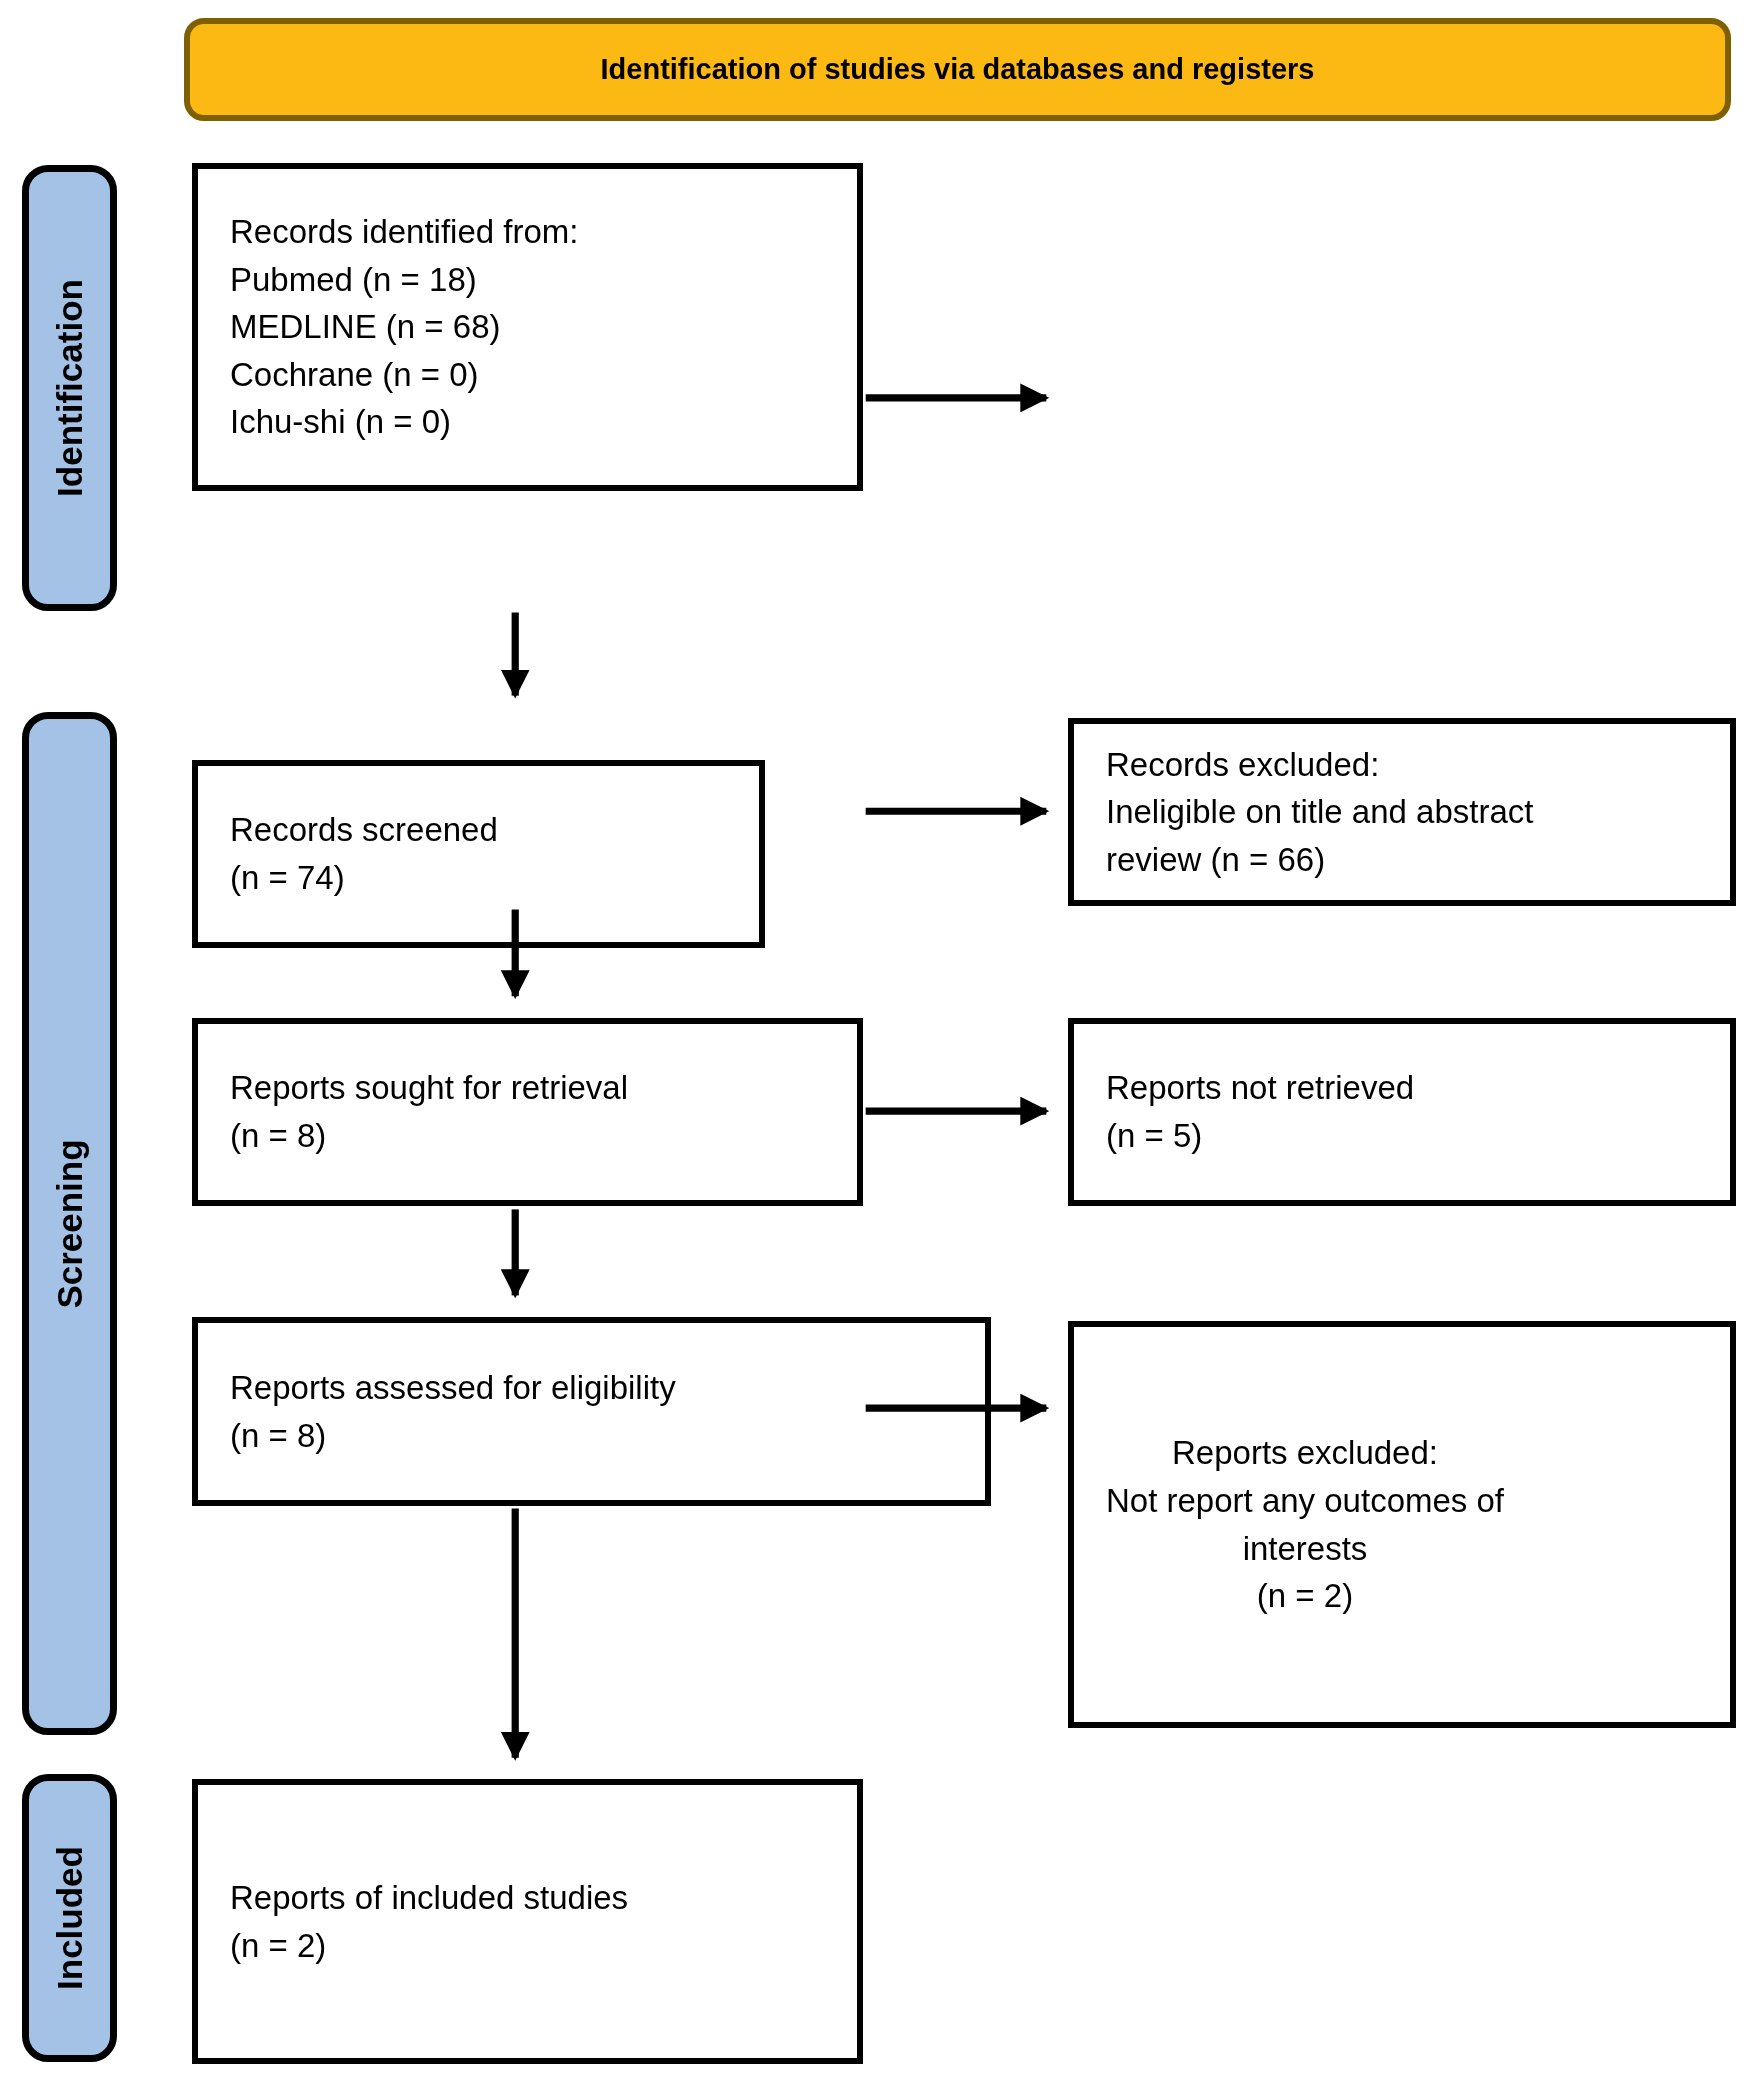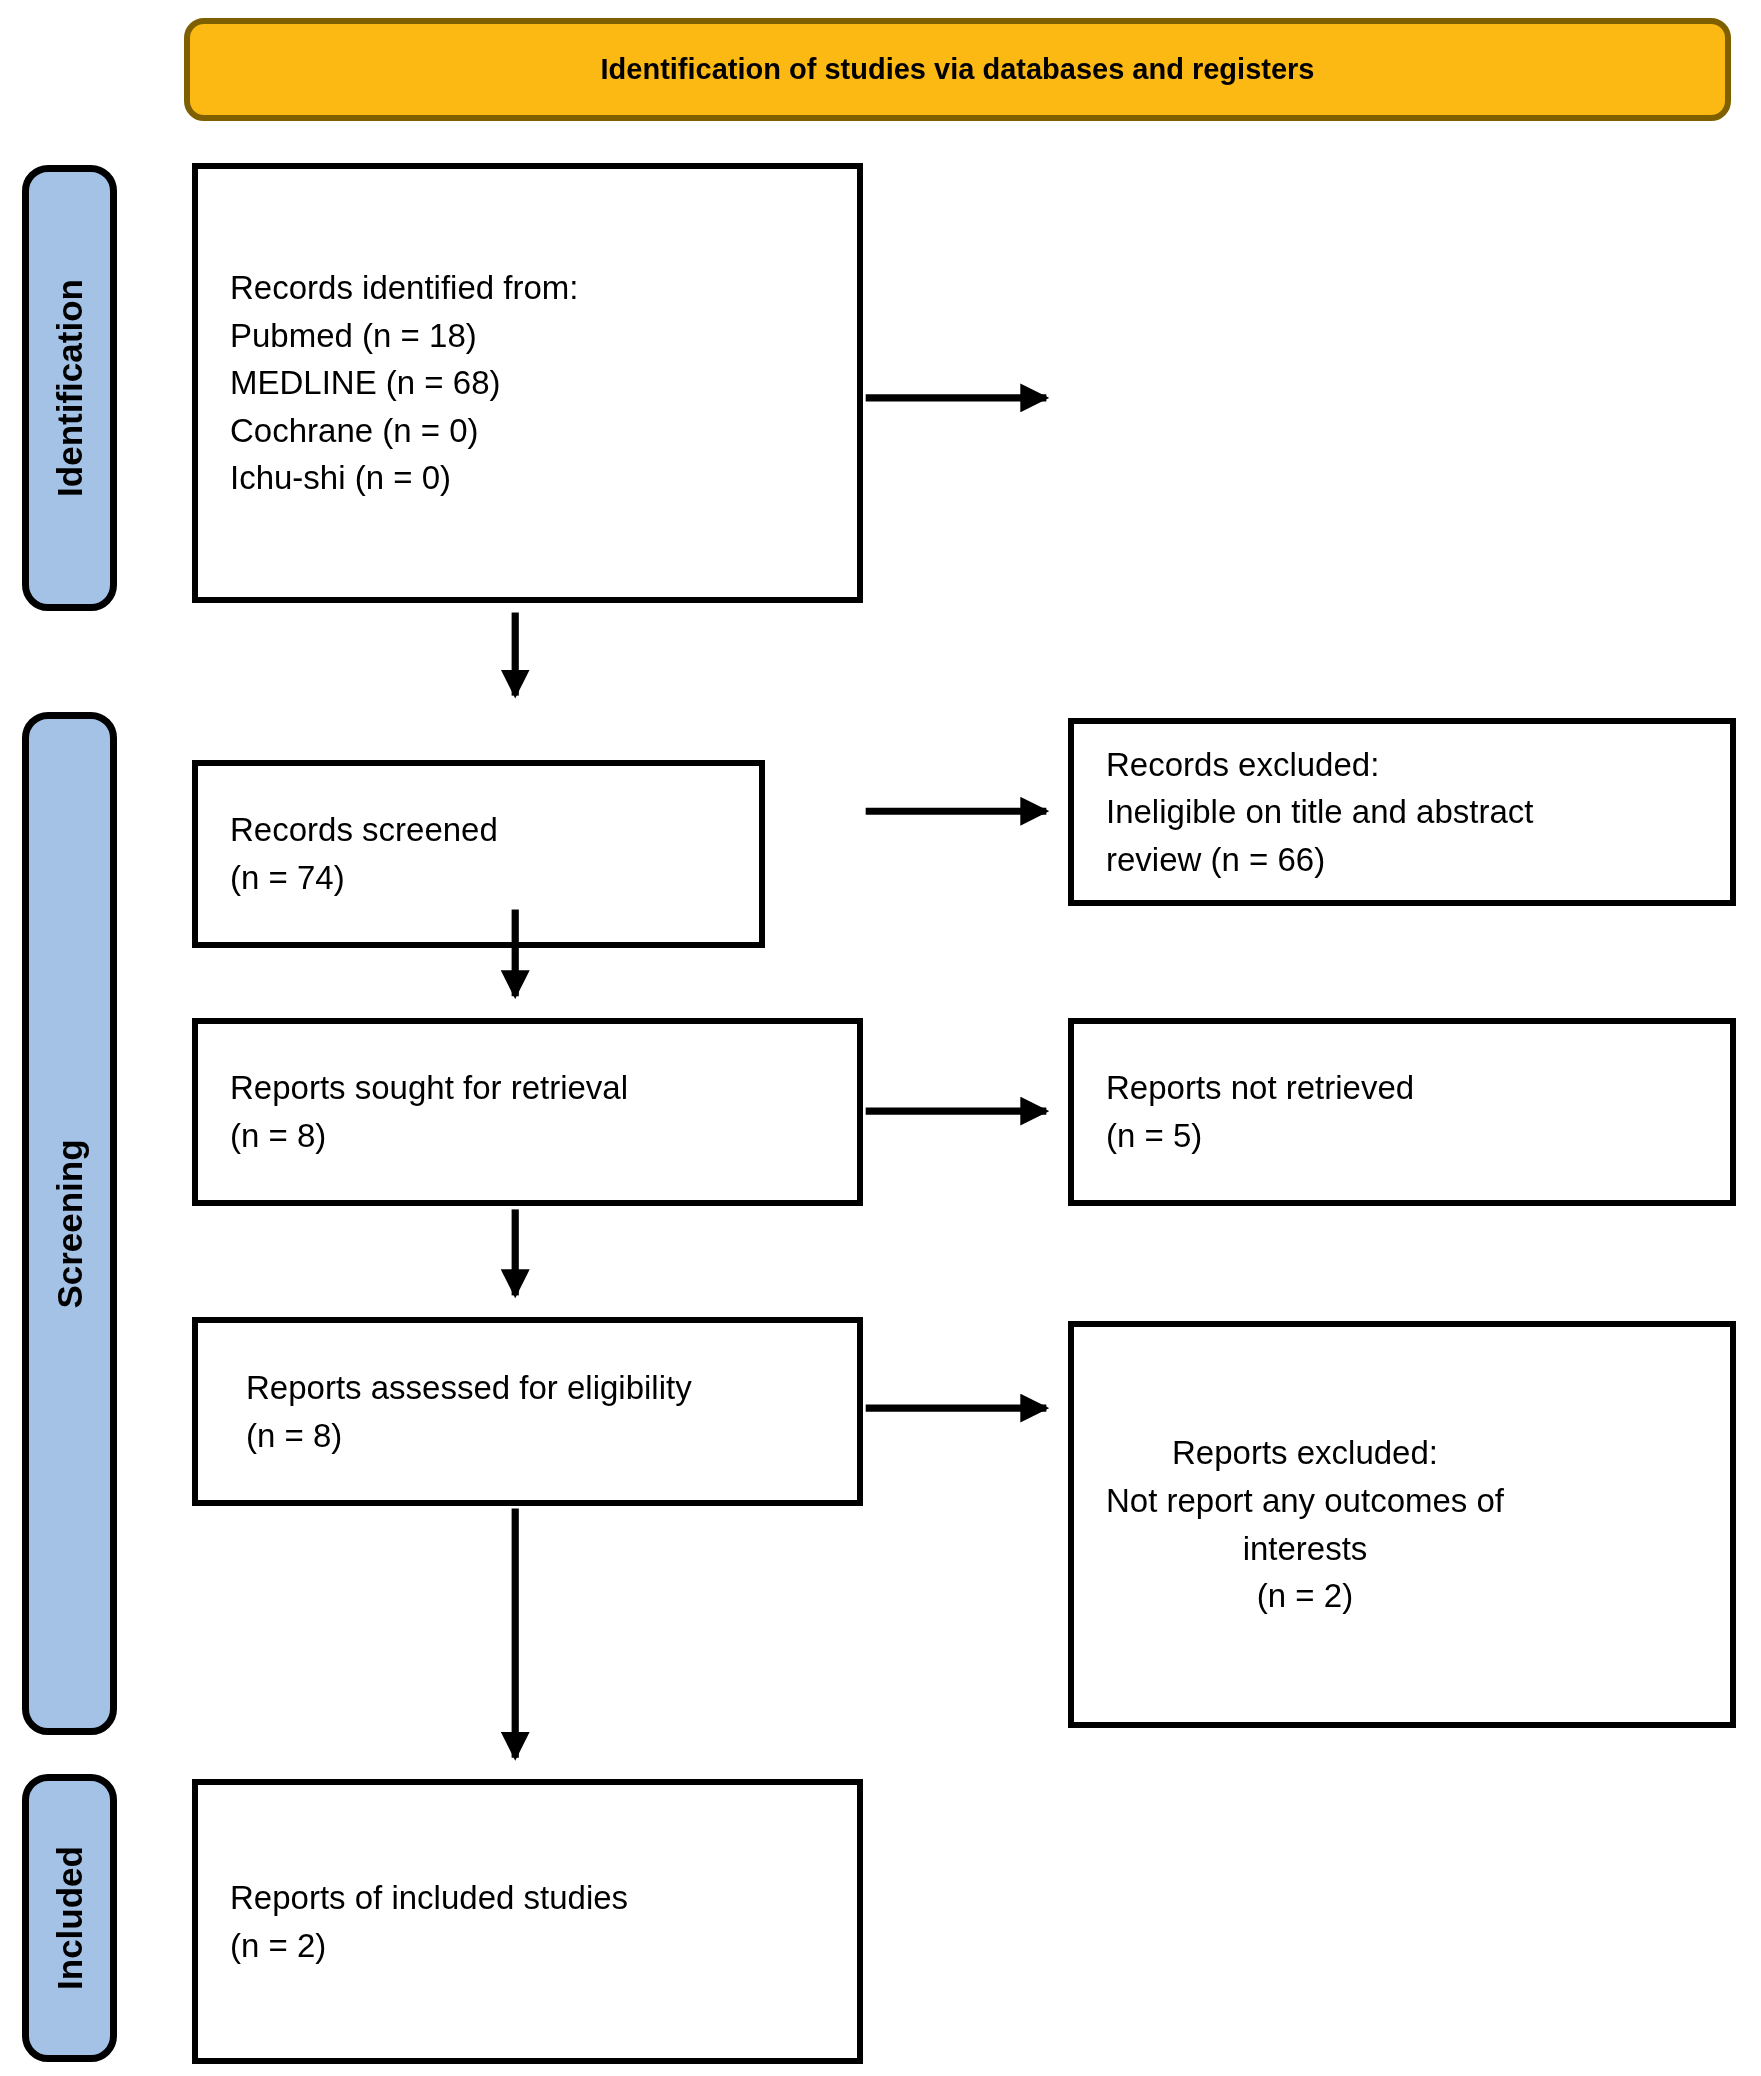--- a/index.html
+++ b/index.html
@@ -63,27 +63,27 @@
     display: flex; align-items: center;
   }
   .box-text {
     padding: 0 20px 0 32px;
     font-size: 33px;
     line-height: 1.44;
     white-space: pre-wrap;
   }
   .box-text em { font-style: italic; }
 
-  .box-identified       { left: 192px;  top: 163px;  width: 671px; height: 440px; }
+  .box-identified       { left: 192px;  top: 163px;  width: 671px; height: 328px; }
   .box-removed          { left: 1068px; top: 165px;  width: 668px; height: 444px; }
   .box-screened         { left: 192px;  top: 718px;  width: 573px; height: 188px; margin-top: 42px; }
   .box-records-excluded { left: 1068px; top: 718px;  width: 668px; height: 188px; }
   .box-sought           { left: 192px;  top: 1018px; width: 671px; height: 188px; }
   .box-not-retrieved    { left: 1068px; top: 1018px; width: 668px; height: 188px; }
-  .box-assessed         { left: 192px;  top: 1317px; width: 671px; height: 189px; padding-left: 16px; }
+  .box-assessed         { left: 192px;  top: 1317px; width: 799px; height: 189px; }
   .box-reports-excluded { left: 1068px; top: 1321px; width: 668px; height: 407px; text-align: center; }
   .box-included-studies { left: 192px;  top: 1779px; width: 671px; height: 285px; }
 
   svg.arrows {
     position: absolute;
     left: 0; top: 0;
     width: 1761px; height: 2077px;
     pointer-events: none;
   }
   svg.arrows line {

